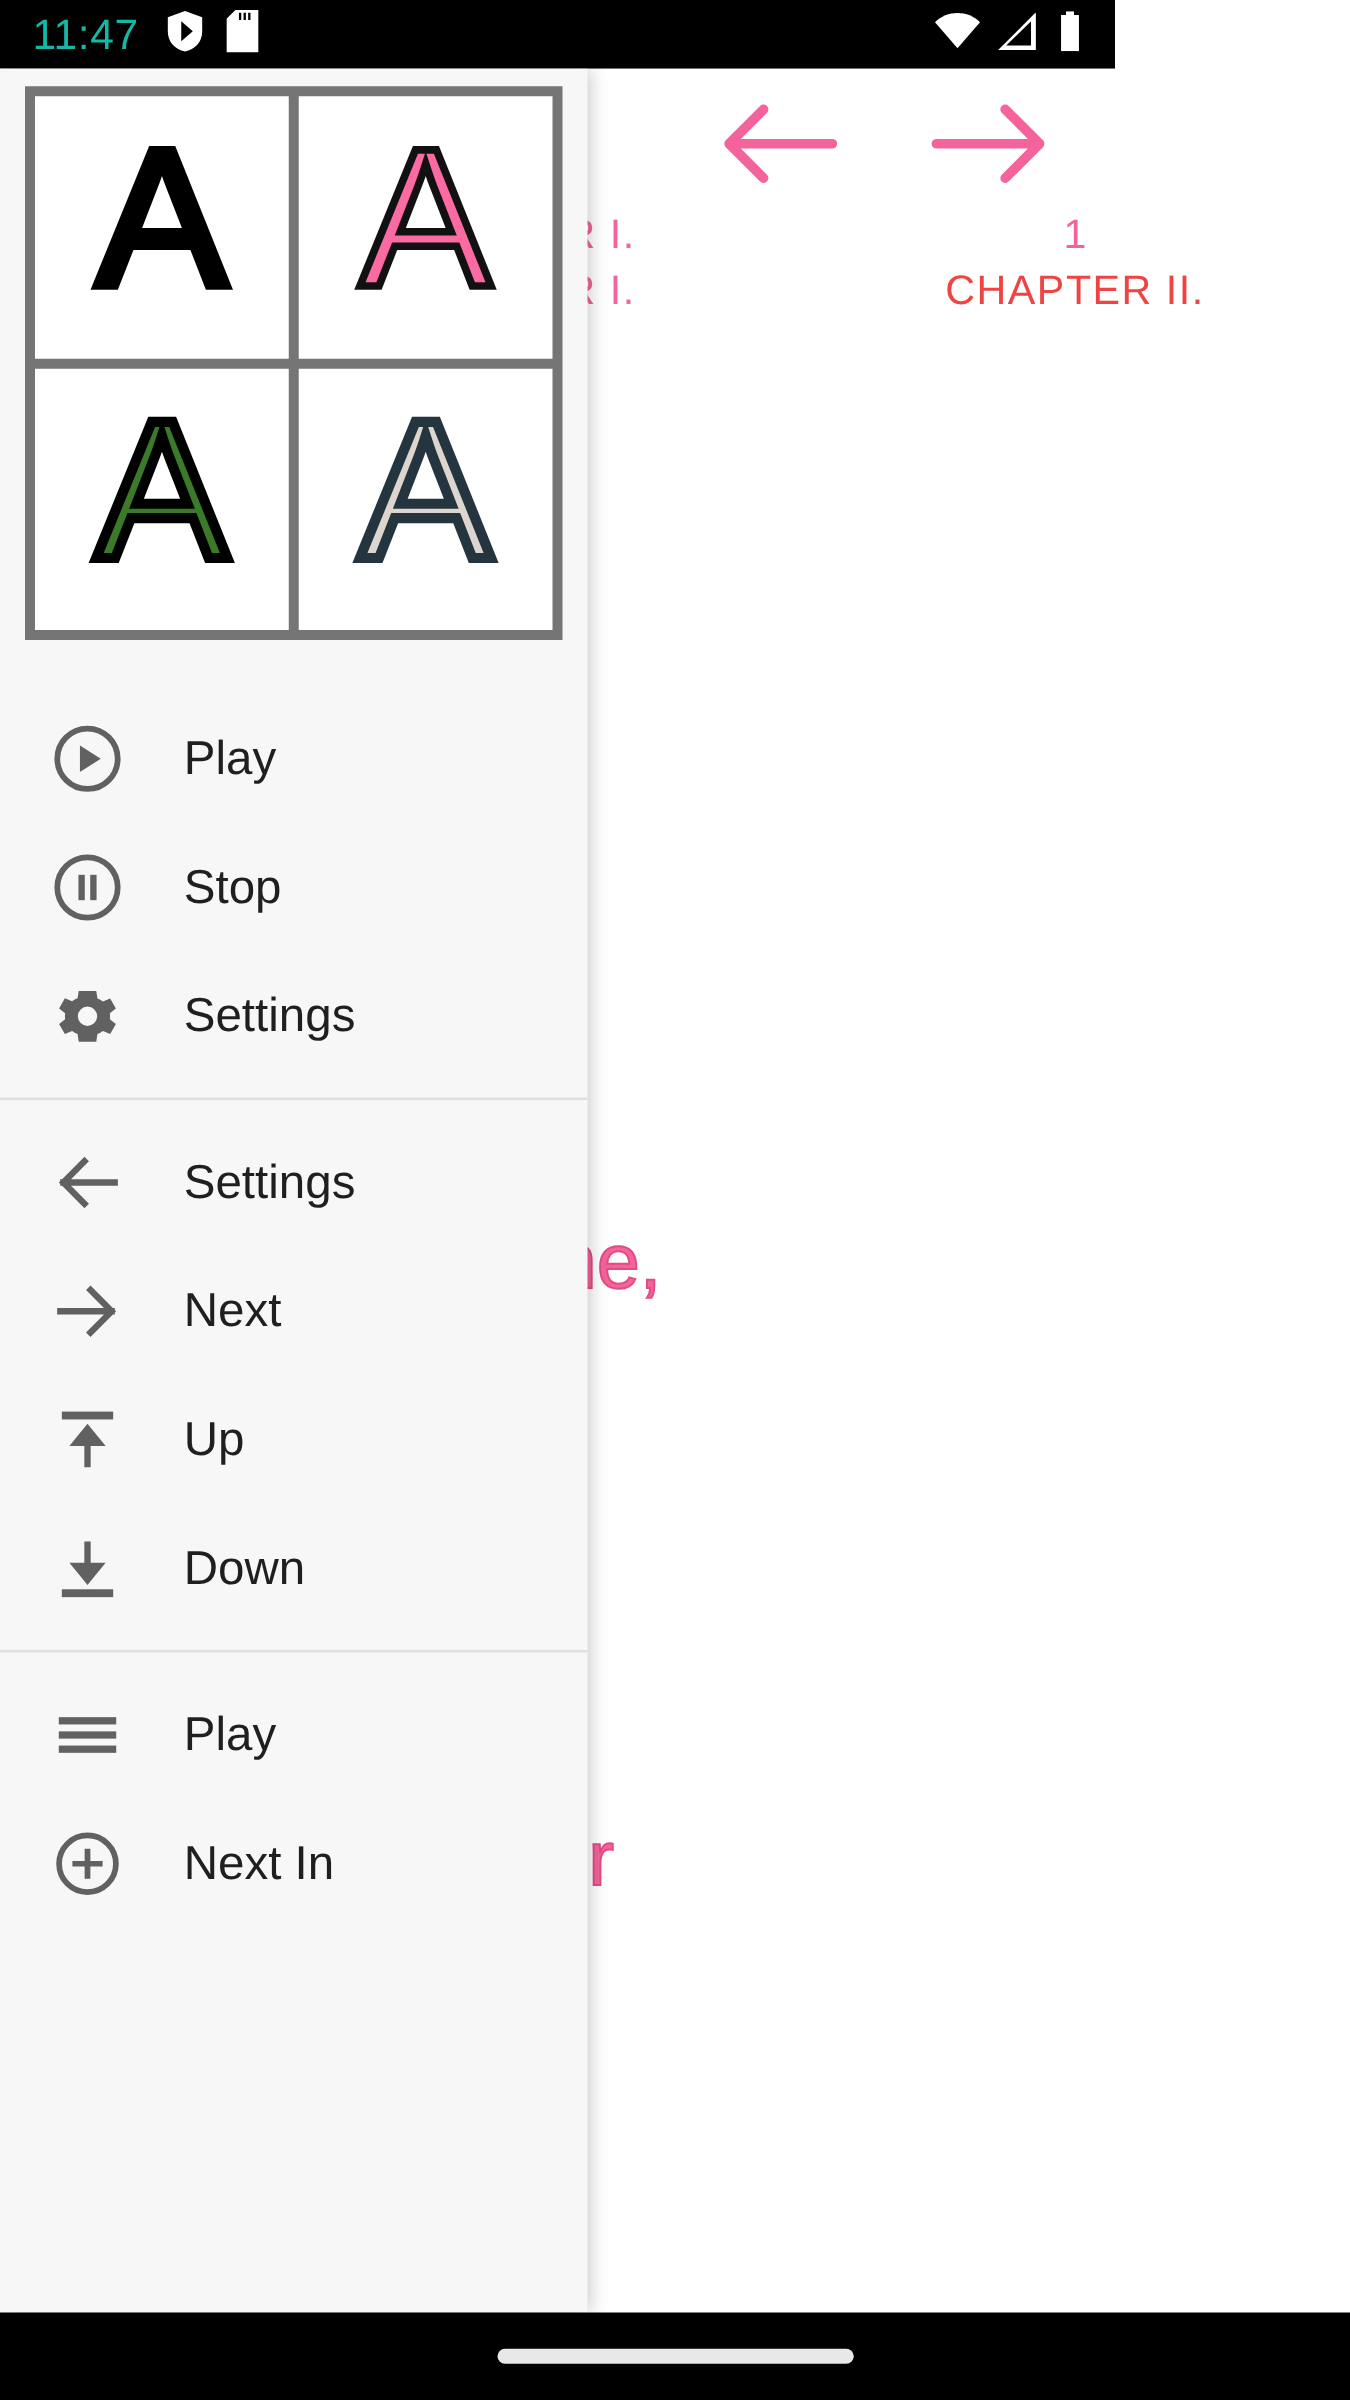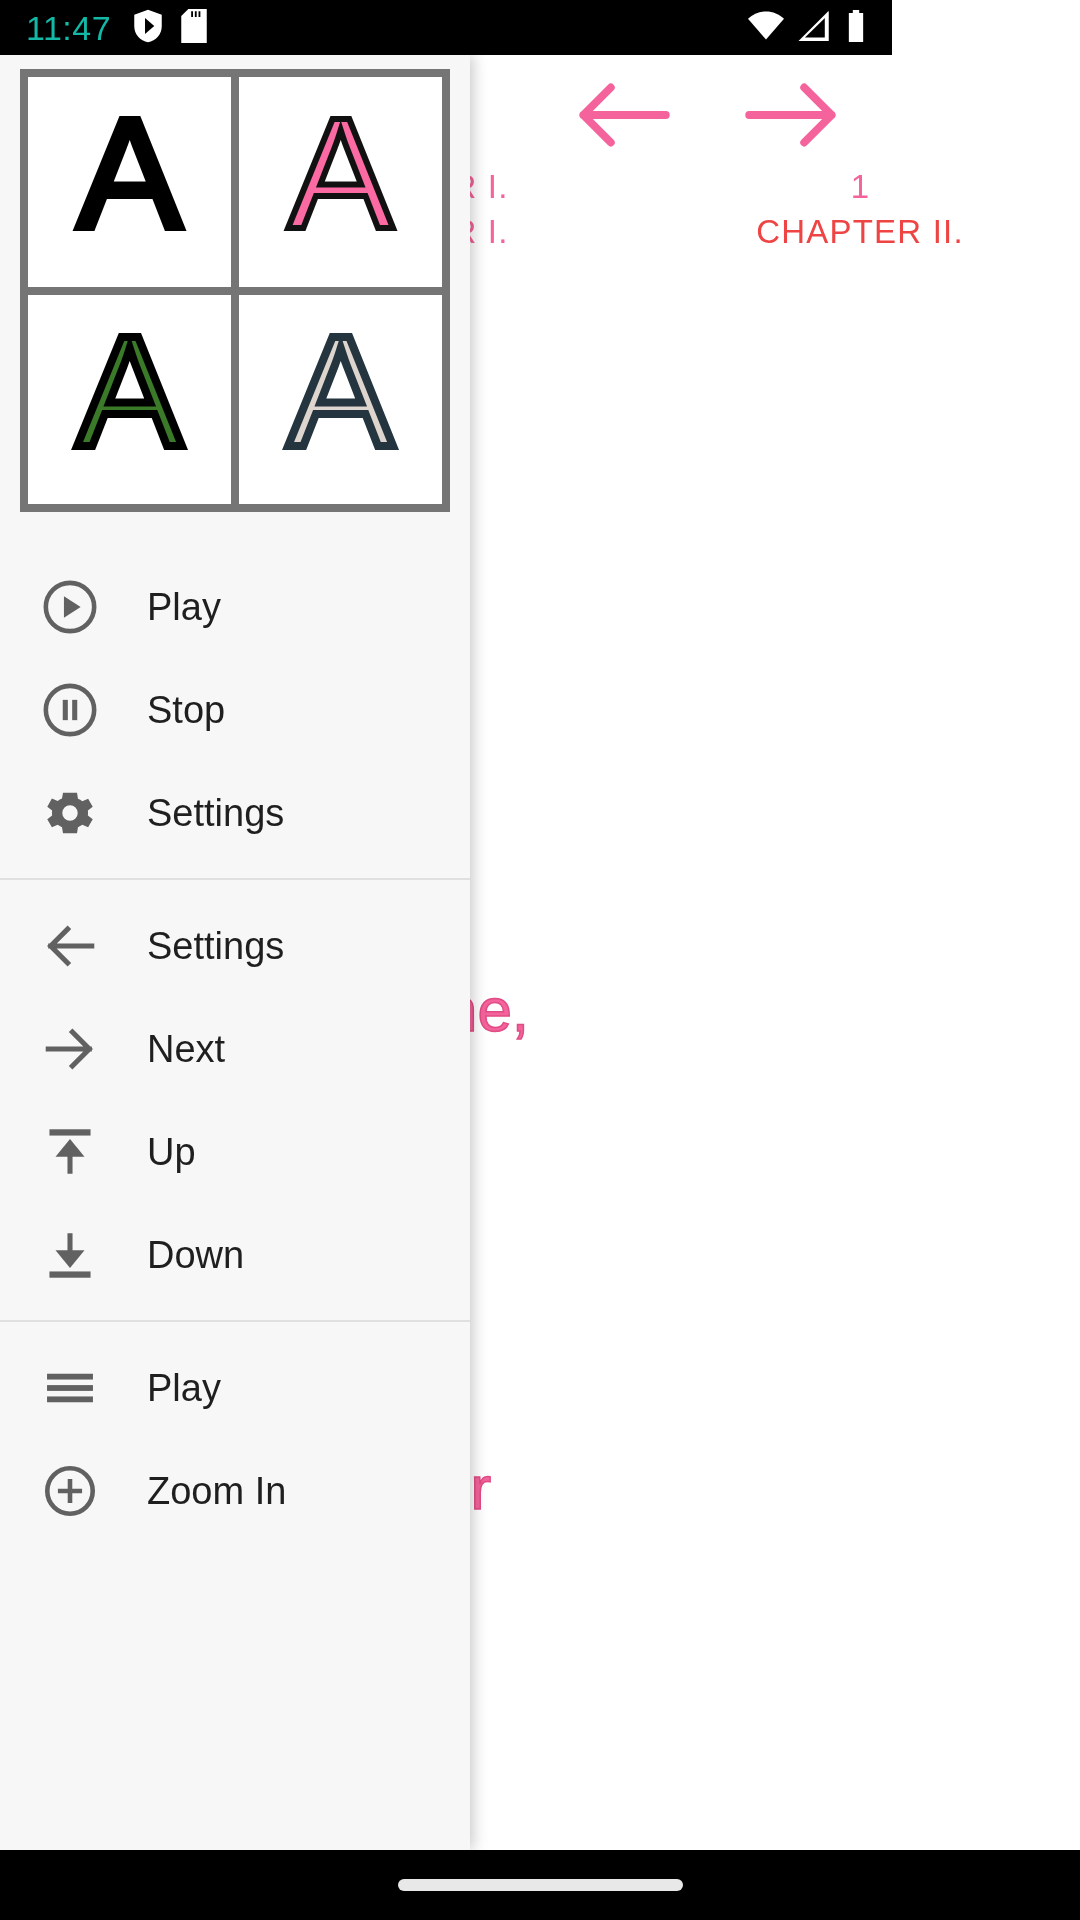--- a/index.html
+++ b/index.html
@@ -325,21 +325,21 @@
         <span class="di-label">Play</span>
       </div>
 
       <div class="drawer-item">
         <span class="di-icon">
           <svg width="58" height="58" viewBox="0 0 24 24">
             <circle cx="12" cy="12" r="9.4" fill="none" stroke="#616161" stroke-width="1.9"></circle>
             <path d="M12 7v10 M7 12h10" fill="none" stroke="#616161" stroke-width="1.9"></path>
           </svg>
         </span>
-        <span class="di-label">Zoom In</span>
+        <span class="di-label">Next In</span>
       </div>
 
     </div>
   </div>
 
   <div class="navbar">
     <div class="nav-pill"></div>
   </div>
 
 </div>

